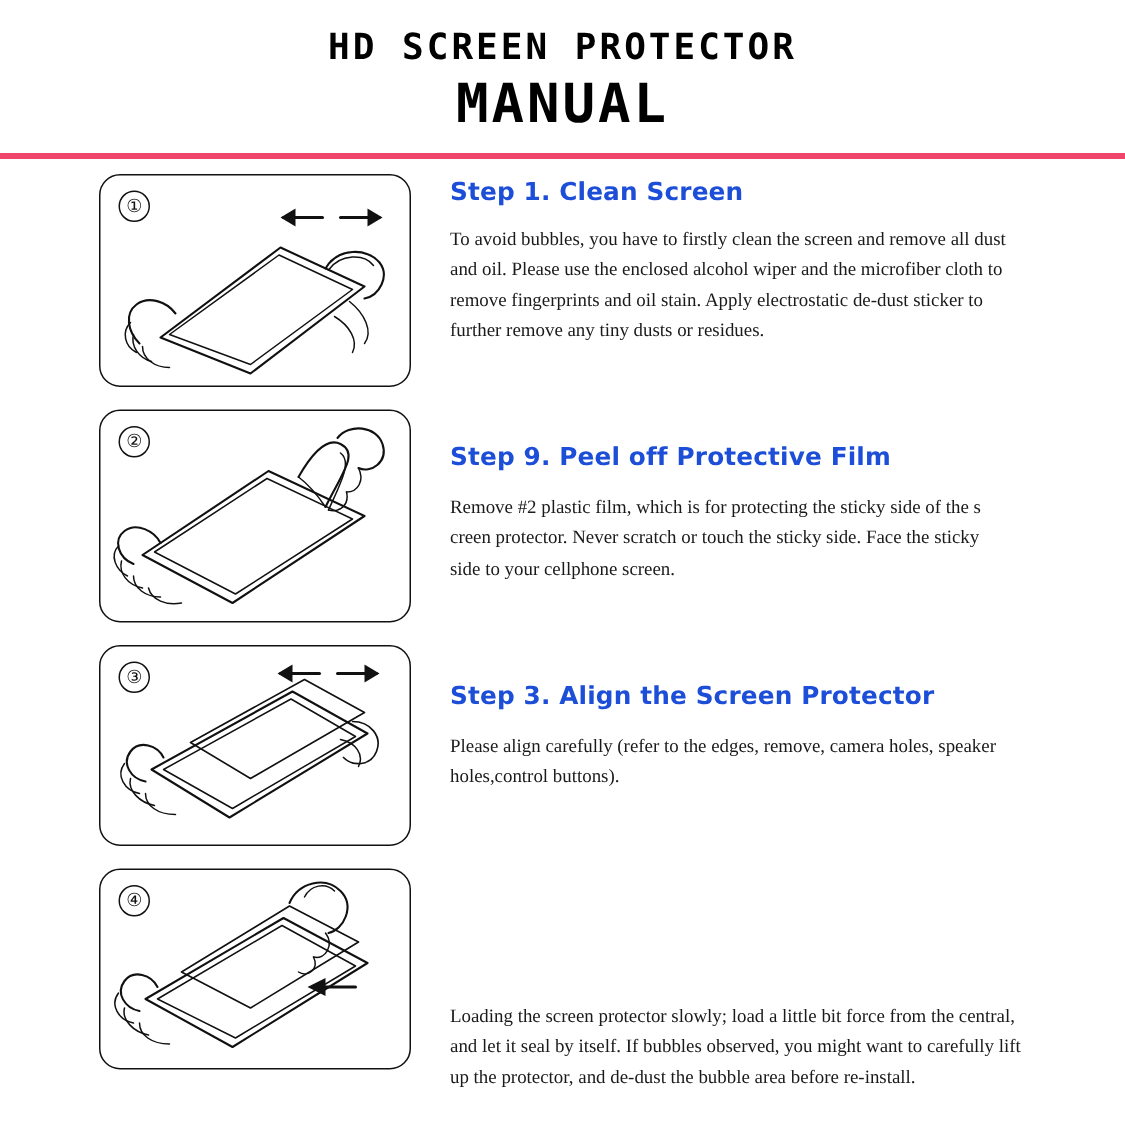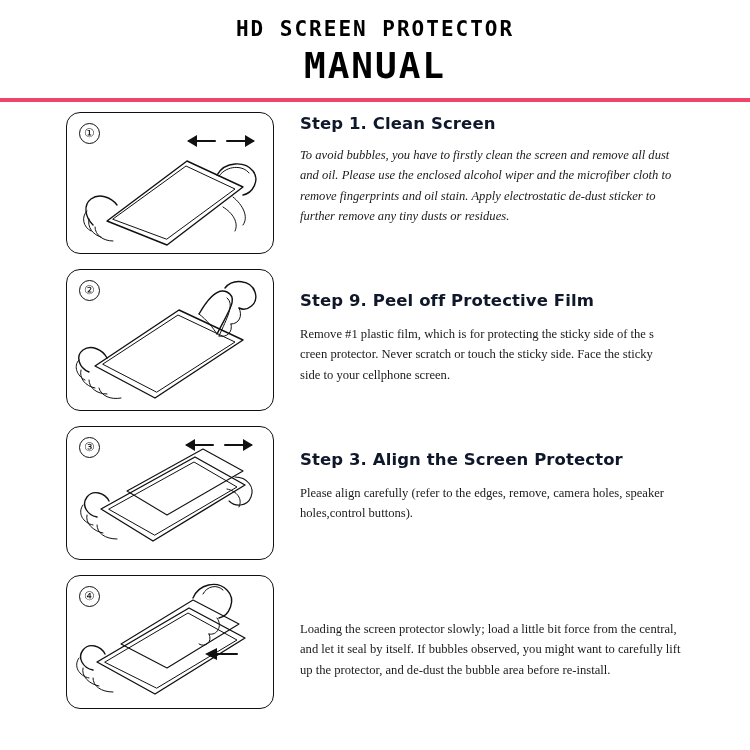--- a/index.html
+++ b/index.html
@@ -23,21 +23,21 @@
   }
 
   
   .header {
     padding-top: 16px;
     text-align: center;
   }
   .title-line {
     font-family: "DejaVu Sans Mono", monospace;
     font-weight: bold;
-    font-size: 21px;
+    font-size: 24px;
     letter-spacing: 2px;
     line-height: 1.3;
     color: #000000;
   }
   .title-line.second {
     font-size: 36px;
   }
   .rule {
     margin-top: 8px;
     height: 4px;
@@ -101,40 +101,40 @@
     flex: 1;
   }
   .step-2 .text-col { padding-top: 22px; }
   .step-3 .text-col { padding-top: 24px; }
   .step-4 .text-col { padding-top: 44px; }
 
   .step-title {
     font-family: "DejaVu Sans", sans-serif;
     font-weight: bold;
     font-size: 16.5px;
-    color: #0f172a;
+    color: #1d4ed8;
     margin: 0 0 12px 0;
     letter-spacing: 0.1px;
   }
   .step-2 .step-title,
   .step-3 .step-title,
   .step-4 .step-title { margin-bottom: 14px; }
 
   .step-body {
     font-family: "Liberation Serif", serif;
     font-size: 12.6px;
     line-height: 1.62;
     color: #1a1a1a;
     margin: 0;
     max-width: 385px;
   }
-  .step-1 .step-body { max-width: 390px; font-style: italic; }
+  .step-1 .step-body { max-width: 390px; }
   .step-2 .step-body { max-width: 372px; }
   .step-3 .step-body { max-width: 365px; }
-  .step-4 .step-body { max-width: 382px; }
+  .step-4 .step-body { max-width: 382px; margin-top: 44px; }
 </style>
 </head>
 <body>
 
 <div class="page">
 
   <div class="header">
     <div class="title-line">HD SCREEN PROTECTOR</div>
     <div class="title-line second">MANUAL</div>
     <div class="rule" style="background: rgb(240, 69, 106);"></div>
@@ -197,21 +197,21 @@
             <path d="M22 102 C12 98 8 86 16 80 C24 74 36 80 40 88"></path>
             <path d="M18 110 C10 106 6 96 12 90" stroke-width="1"></path>
             <path d="M28 118 C18 116 12 108 14 100" stroke-width="1"></path>
             <path d="M40 124 C30 124 22 118 22 110" stroke-width="1"></path>
             <path d="M54 128 C44 130 34 126 32 118" stroke-width="1"></path>
           </g>
         </svg>
       </div>
       <div class="text-col">
         <h2 class="step-title">Step 9. Peel off Protective Film</h2>
-        <p class="step-body">Remove #1 plastic film, which is for protecting the sticky side of the s creen protector. Never scratch or touch the sticky side. Face the sticky side to your cellphone screen.</p>
+        <p class="step-body">Remove #2 plastic film, which is for protecting the sticky side of the s creen protector. Never scratch or touch the sticky side. Face the sticky side to your cellphone screen.</p>
       </div>
     </div>
 
     <div class="step step-3">
       <div class="figure">
         <div class="badge">③</div>
         <svg width="206" height="132" viewBox="0 0 206 132">
           <g fill="none" stroke="#111" stroke-width="1.4" stroke-linejoin="round" stroke-linecap="round">
 
             <path d="M34 82 L128 30 L178 58 L86 114 Z"></path>

